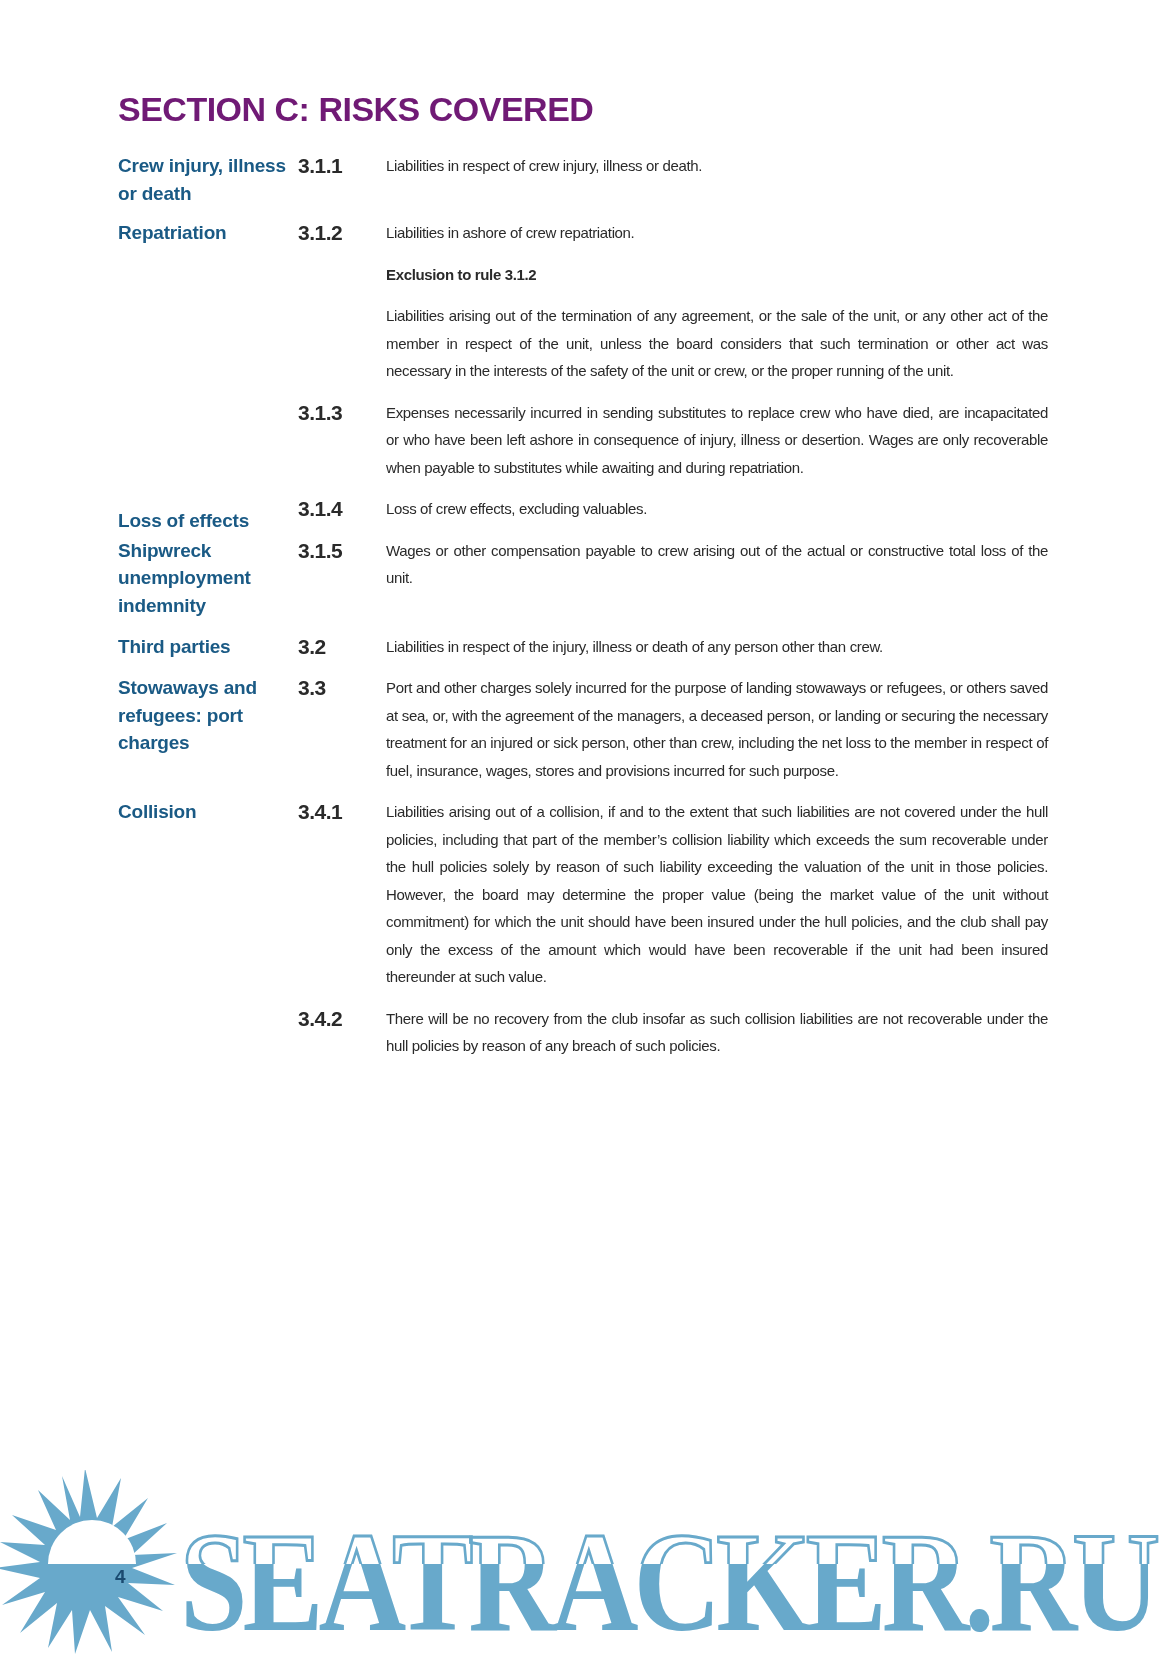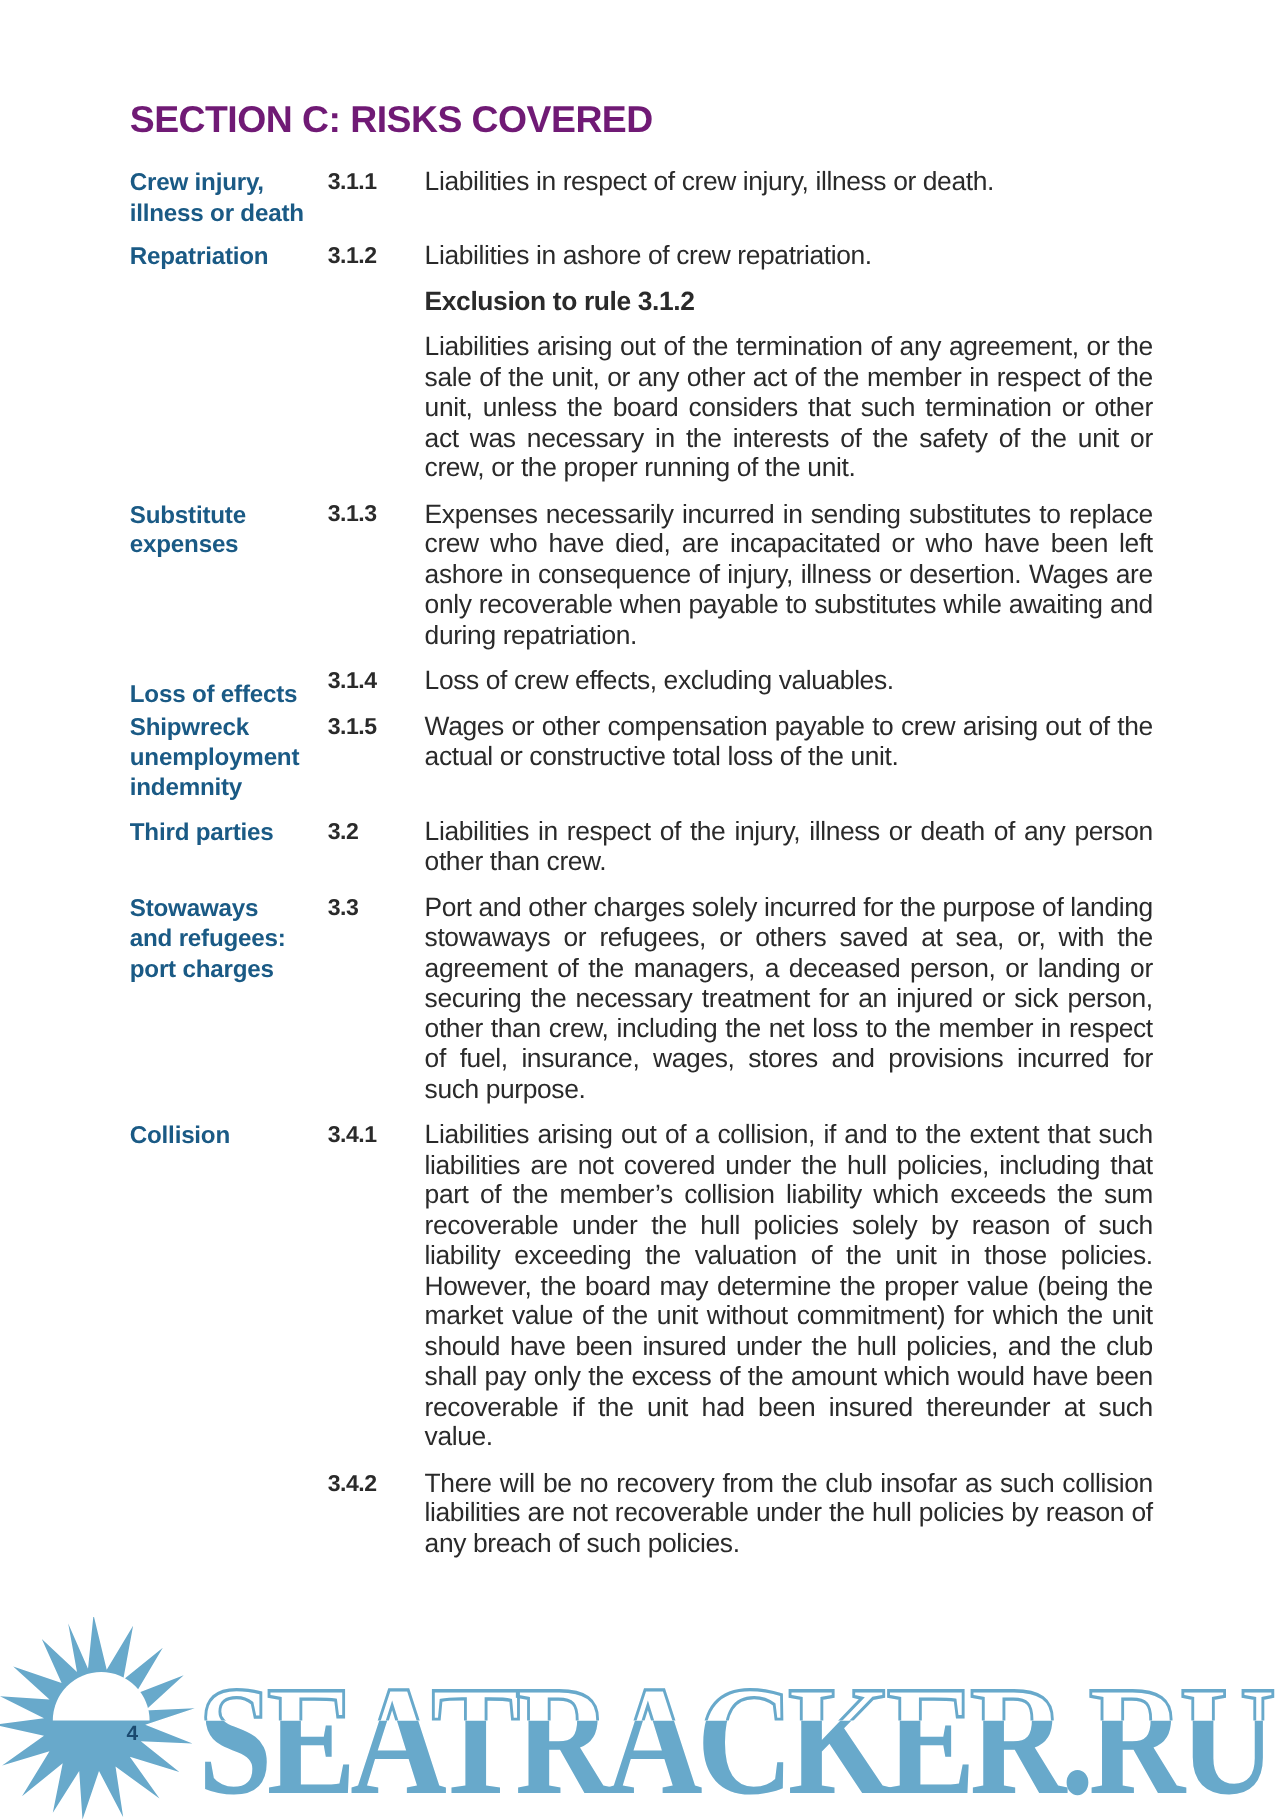--- a/index.html
+++ b/index.html
@@ -1,23 +1,23 @@
 <!DOCTYPE html>
 <html><head>
 <meta charset="utf-8">
 <style>
   html, body { margin: 0; padding: 0; background: #ffffff; }
   body { width: 1166px; height: 1654px; position: relative; overflow: hidden; font-family: "Liberation Sans", sans-serif; }
   .page { position: absolute; left: 0; top: 0; width: 1166px; height: 1654px; }
   .section-title { position: absolute; left: 118px; top: 90px; font-family: "Liberation Sans", sans-serif; font-weight: bold; font-size: 34px; color: #701a75; letter-spacing: -0.5px; margin: 0; }
   .rules { position: absolute; left: 118px; top: 152px; width: 930px; }
   .rule { position: relative; display: block; }
-  .heading { position: absolute; left: 0; width: 170px; font-weight: bold; color: #1a5a85; font-size: 22px; line-height: 27.5px; letter-spacing: -0.2px; }
+  .heading { position: absolute; left: 0; width: 170px; font-weight: bold; color: #1a5a85; font-size: 19px; line-height: 27.5px; letter-spacing: -0.2px; }
   .num { position: absolute; left: 180px; width: 80px; color: #2a2a2a; font-size: 21px; line-height: 27.5px; font-weight: bold; letter-spacing: -0.5px; }
-  .text { margin-left: 268px; width: 662px; color: #2a2a2a; font-size: 24px; line-height: 27.5px; text-align: justify; letter-spacing: -0.35px; }
+  .text { margin-left: 268px; width: 662px; color: #2a2a2a; font-size: 15px; line-height: 27.5px; text-align: justify; letter-spacing: -0.35px; }
   .text p { margin: 0 0 14px 0; }
   .subhead { font-weight: bold; }
   .watermark { position: absolute; left: 0; top: 1470px; width: 1166px; height: 184px; }
   .page-number { position: absolute; left: 115px; top: 1566px; font-size: 19px; font-weight: bold; color: #1a4a70; }
 </style>
 </head>
 <body>
 
 <div class="page">
   <h1 class="section-title">SECTION C: RISKS COVERED</h1>
@@ -36,21 +36,20 @@
       <div class="heading">Repatriation</div>
       <div class="num">3.1.2</div>
       <div class="text">
         <p>Liabilities in ashore of crew repatriation.</p>
         <p class="subhead">Exclusion to rule 3.1.2</p>
         <p>Liabilities arising out of the termination of any agreement, or the sale of the unit, or any other act of the member in respect of the unit, unless the board considers that such termination or other act was necessary in the interests of the safety of the unit or crew, or the proper running of the unit.</p>
       </div>
     </div>
 
     <div class="rule">
-      <div class="heading">Substitute expenses</div>
       <div class="num">3.1.3</div>
       <div class="text">
         <p>Expenses necessarily incurred in sending substitutes to replace crew who have died, are incapacitated or who have been left ashore in consequence of injury, illness or desertion. Wages are only recoverable when payable to substitutes while awaiting and during repatriation.</p>
       </div>
     </div>
 
     <div class="rule">
       <div class="heading" style="width:180px;margin-top:12px;">Loss of effects</div>
       <div class="num">3.1.4</div>
       <div class="text">

